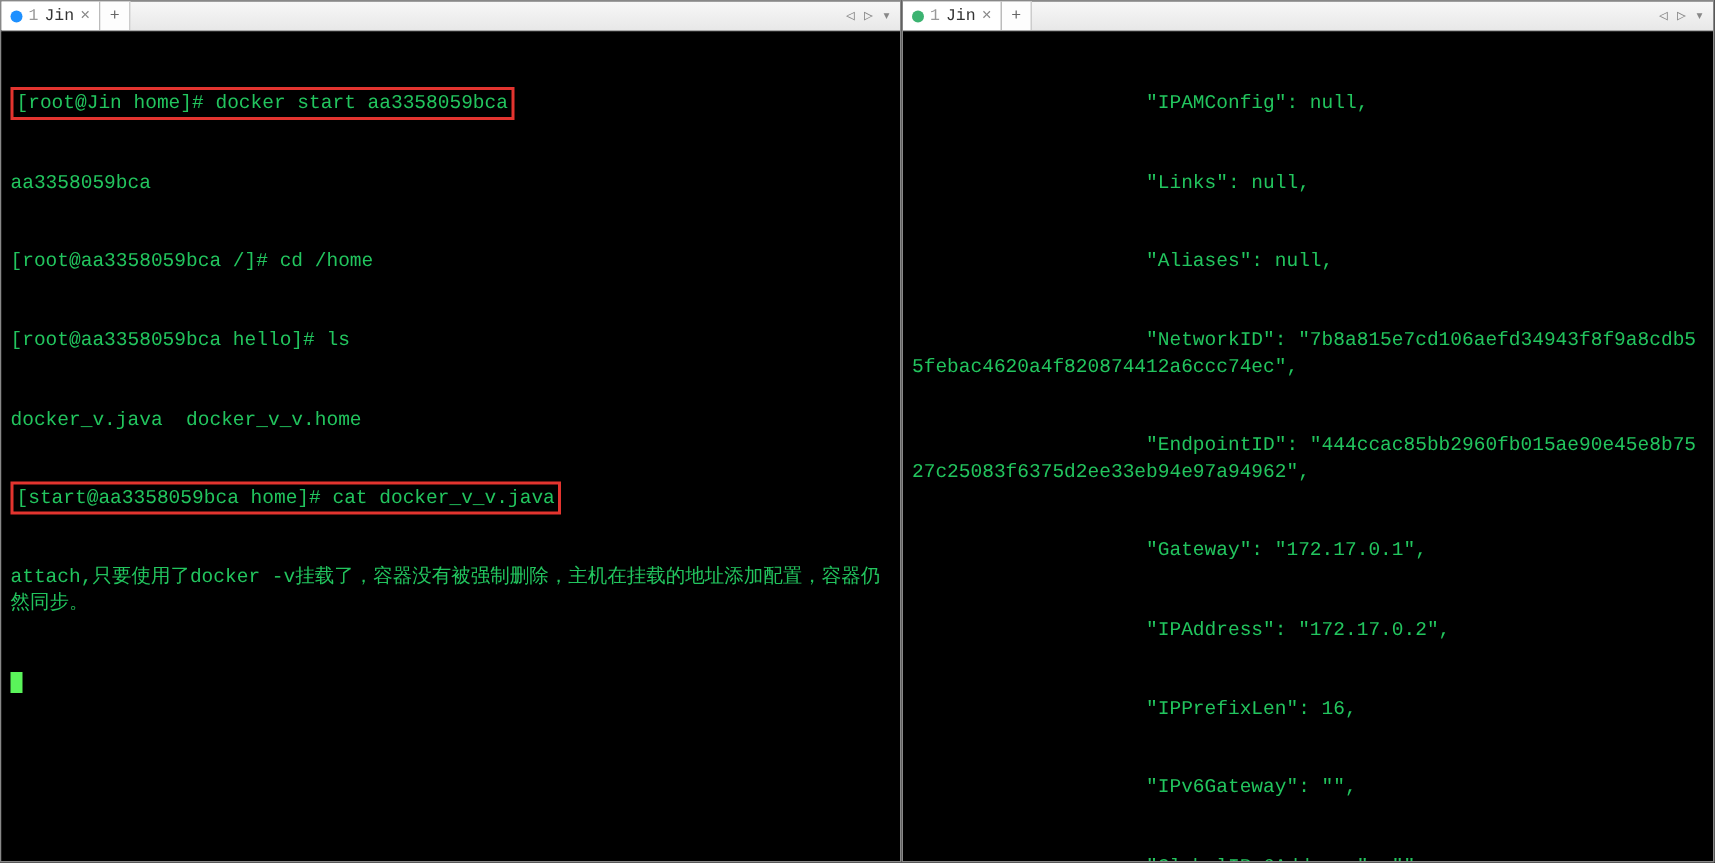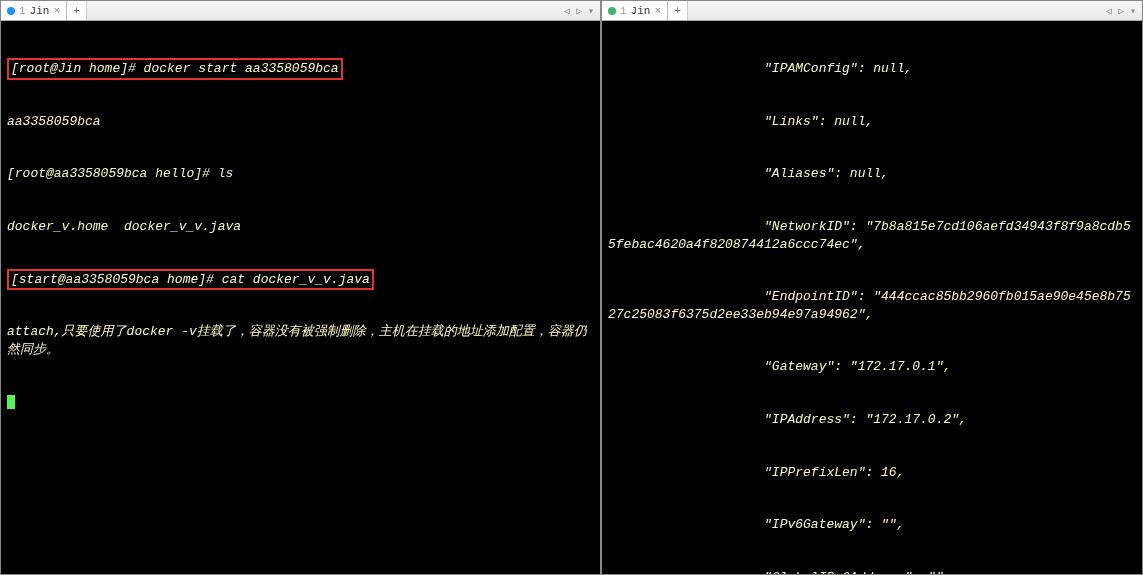--- a/index.html
+++ b/index.html
@@ -58,26 +58,25 @@
   display: flex;
   align-items: center;
   gap: 2px;
   padding: 0 4px;
   color: #888;
 }
 .tabbar-right span { cursor: pointer; padding: 0 2px; font-size: 10px; }
 .term {
   flex: 1;
   background: #000;
-  color: #fef9c3;
+  color: #22c55e;
   padding: 4px 6px;
   line-height: 1.35;
   white-space: pre;
   overflow: hidden;
-  font-style: italic;
 }
 .line { white-space: pre-wrap; word-break: break-all; }
 .redbox {
   display: inline-block;
   border: 2px solid #e3342f;
   padding: 0 2px;
   margin: -2px 0;
 }
 .cursor {
   display: inline-block;
@@ -102,22 +101,23 @@
     <div class="tabbar-spacer"></div>
     <div class="tabbar-right">
       <span>◁</span>
       <span>▷</span>
       <span>▾</span>
     </div>
   </div>
   <div class="term">
     <div class="line"><span class="redbox"><span>[root@Jin home]# docker start aa3358059bca</span></span></div>
     <div class="line">aa3358059bca</div>
+    <div class="line">[root@aa3358059bca /]# cd /home</div>
     <div class="line">[root@aa3358059bca hello]# ls</div>
-    <div class="line">docker_v.home  docker_v_v.java</div>
+    <div class="line">docker_v.java  docker_v_v.home</div>
     <div class="line"><span class="redbox"><span>[start@aa3358059bca home]# cat docker_v_v.java</span></span></div>
     <div class="line">attach,只要使用了docker -v挂载了，容器没有被强制删除，主机在挂载的地址添加配置，容器仍然同步。</div>
     <div class="line"><span class="cursor"></span></div>
   </div>
 </div>
 
 <div class="pane pane-right">
   <div class="tabbar">
     <div class="tab">
       <span class="dot dot-green"></span>

